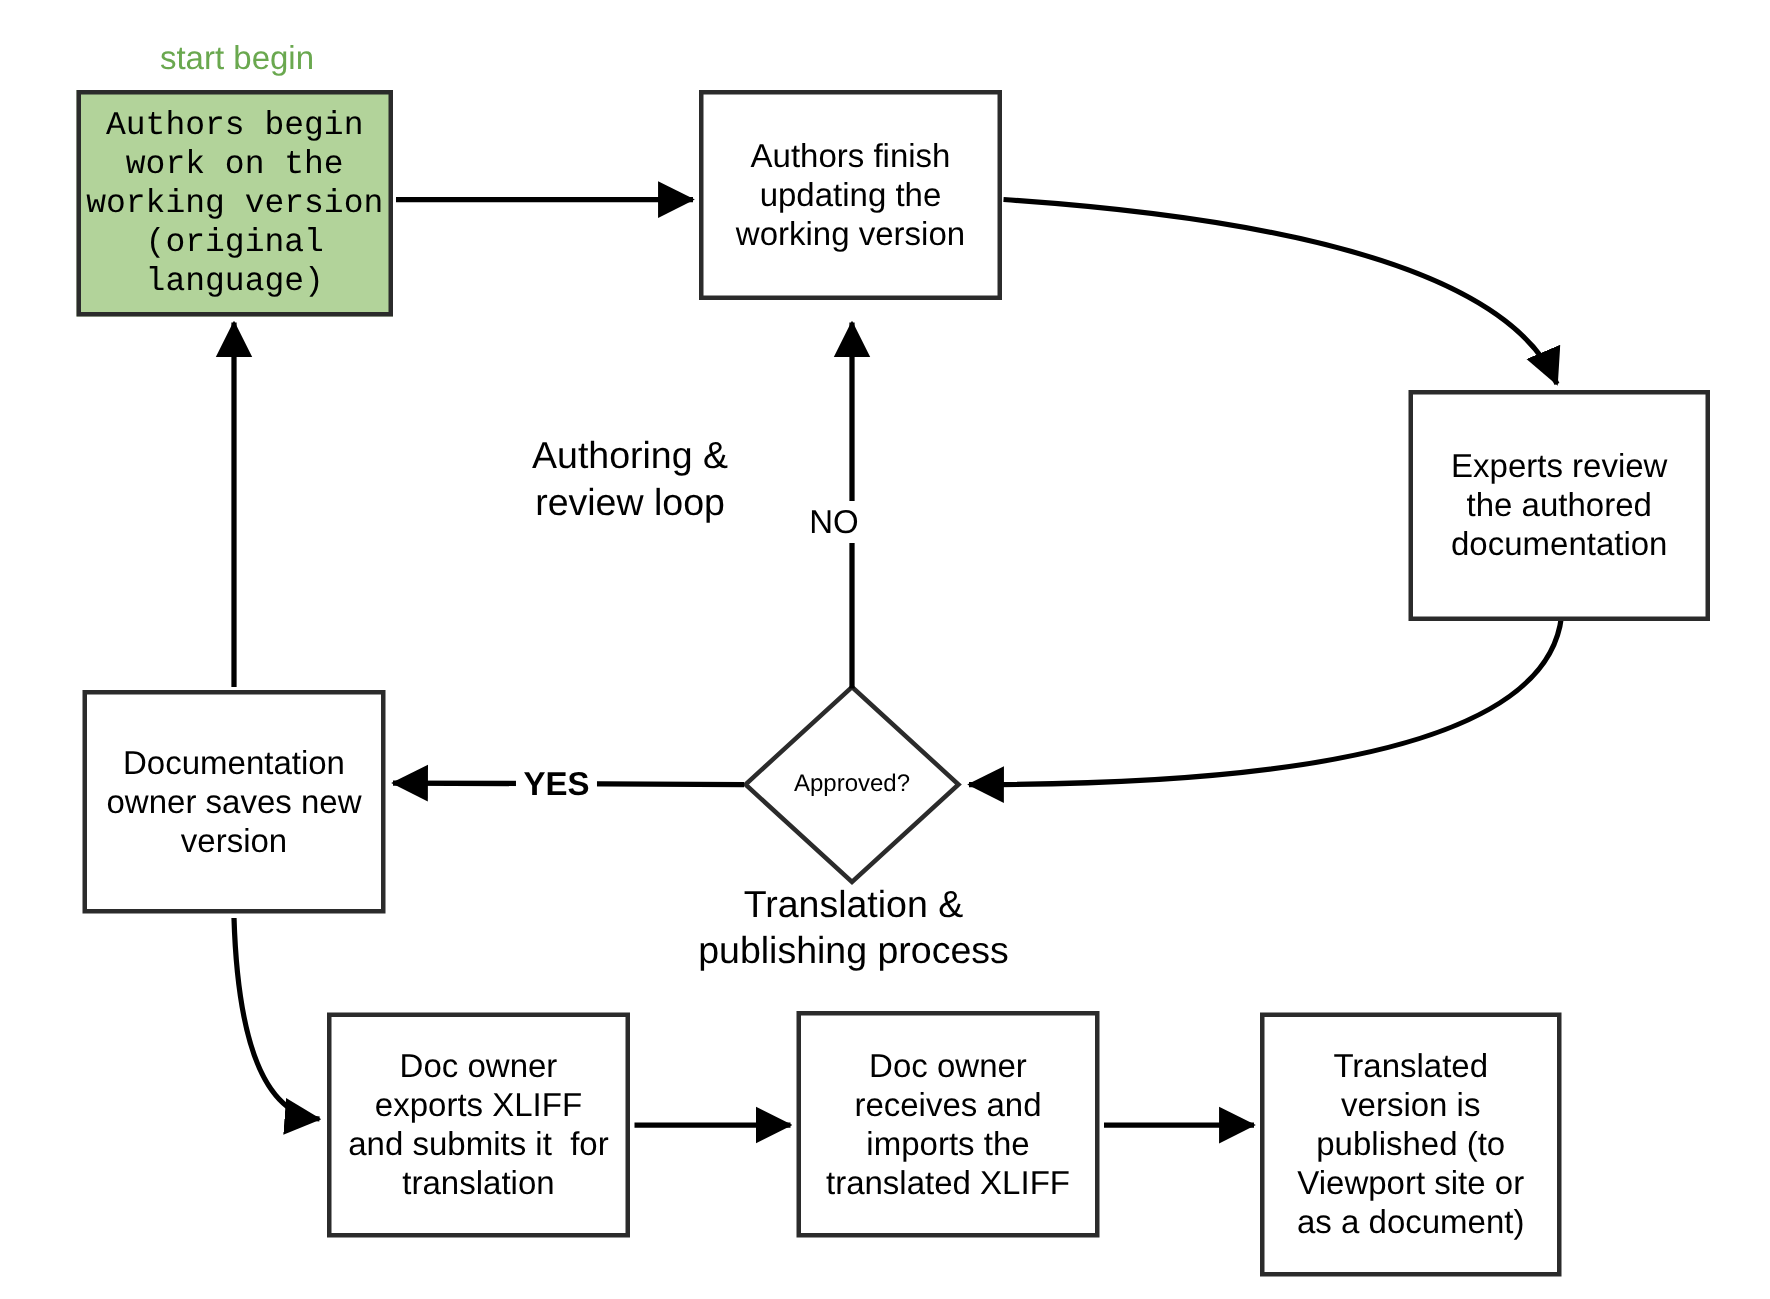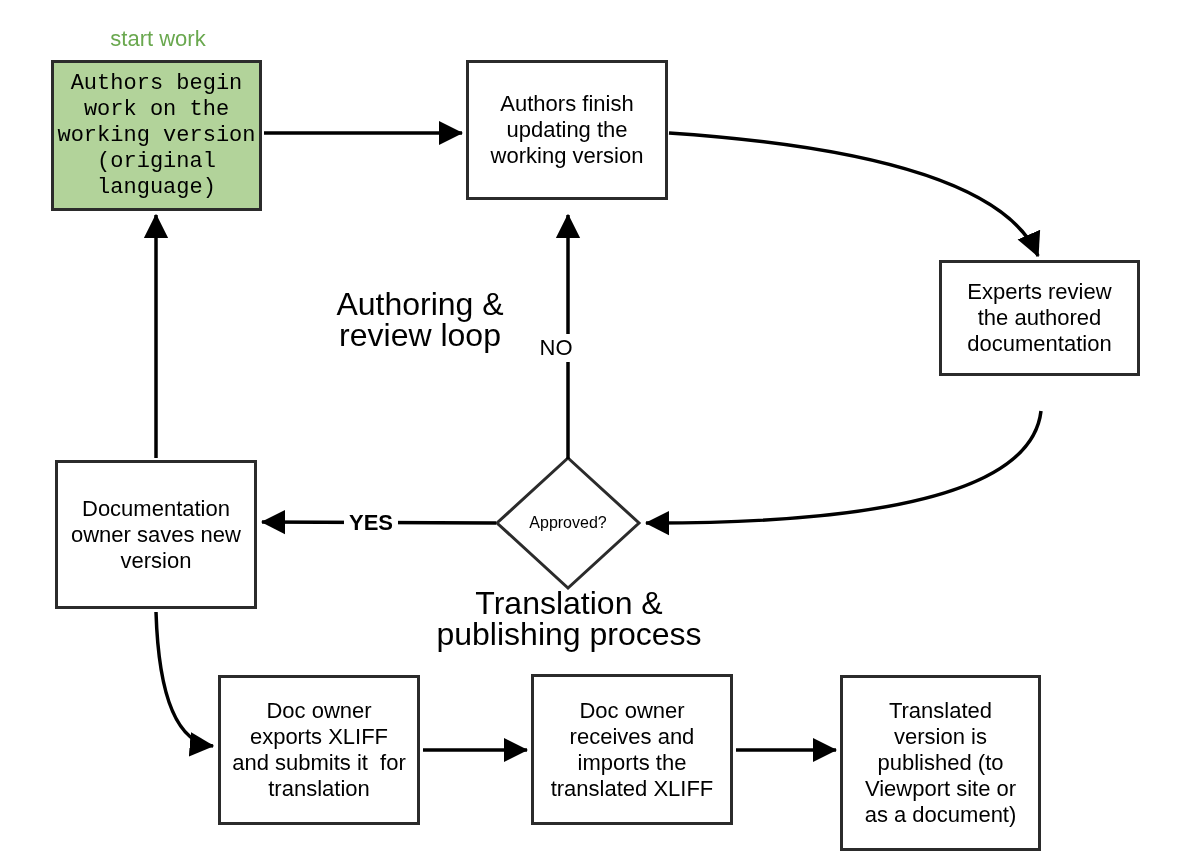--- a/index.html
+++ b/index.html
@@ -33,21 +33,21 @@
     z-index: 1;
   }
   .node.start { background: #b2d39a; font-family: Liberation Mono, monospace; }
   .lbl {
     position: absolute;
     transform: translateX(-50%);
     text-align: center;
     white-space: pre-wrap;
     z-index: 2;
   }
-  .lbl.section { font-size: 32px; line-height: 31px; }
+  .lbl.section { font-size: 25px; line-height: 31px; }
   .lbl.small   { font-size: 22px; line-height: 24px; }
   .lbl.gap     { background: #ffffff; padding: 2px 5px; }
   .lbl.green   { color: #6aa84f; }
   .decision-label {
     position: absolute;
     transform: translate(-50%, -50%);
     font-size: 16px;
     z-index: 2;
   }
 </style>
@@ -78,21 +78,21 @@
 
   <div class="node start" style="left:51px; top:60px; width:211px; height:151px;">Authors begin
 work on the
 working version
 (original language)</div>
 
   <div class="node" style="left:466px; top:60px; width:202px; height:140px;">Authors finish
 updating the
 working version</div>
 
-  <div class="node" style="left:939px; top:260px; width:201px; height:116px;">Experts review
+  <div class="node" style="left:939px; top:260px; width:201px; height:154px;">Experts review
 the authored
 documentation</div>
 
   <div class="node" style="left:55px; top:460px; width:202px; height:149px;">Documentation
 owner saves new
 version</div>
 
   <div class="node" style="left:218px; top:675px; width:202px; height:150px;">Doc owner
 exports XLIFF
 and submits it  for
@@ -104,21 +104,21 @@
 translated XLIFF</div>
 
   <div class="node" style="left:840px; top:675px; width:201px; height:176px;">Translated
 version is
 published (to
 Viewport site or
 as a document)</div>
 
   <div class="decision-label" style="left:568px; top:523px;">Approved?</div>
 
-  <div class="lbl small green" style="left:158px; top:27px;">start work</div>
+  <div class="lbl small green" style="left:158px; top:27px;">start begin</div>
 
   <div class="lbl section" style="left:420px; top:289px;">Authoring &amp;
 review loop</div>
 
   <div class="lbl small gap" style="left:556px; top:334px;">NO</div>
 
   <div class="lbl small gap" style="left:371px; top:509px;font-weight:bold;">YES</div>
 
   <div class="lbl section" style="left:569px; top:588px;">Translation &amp;
 publishing process</div>

